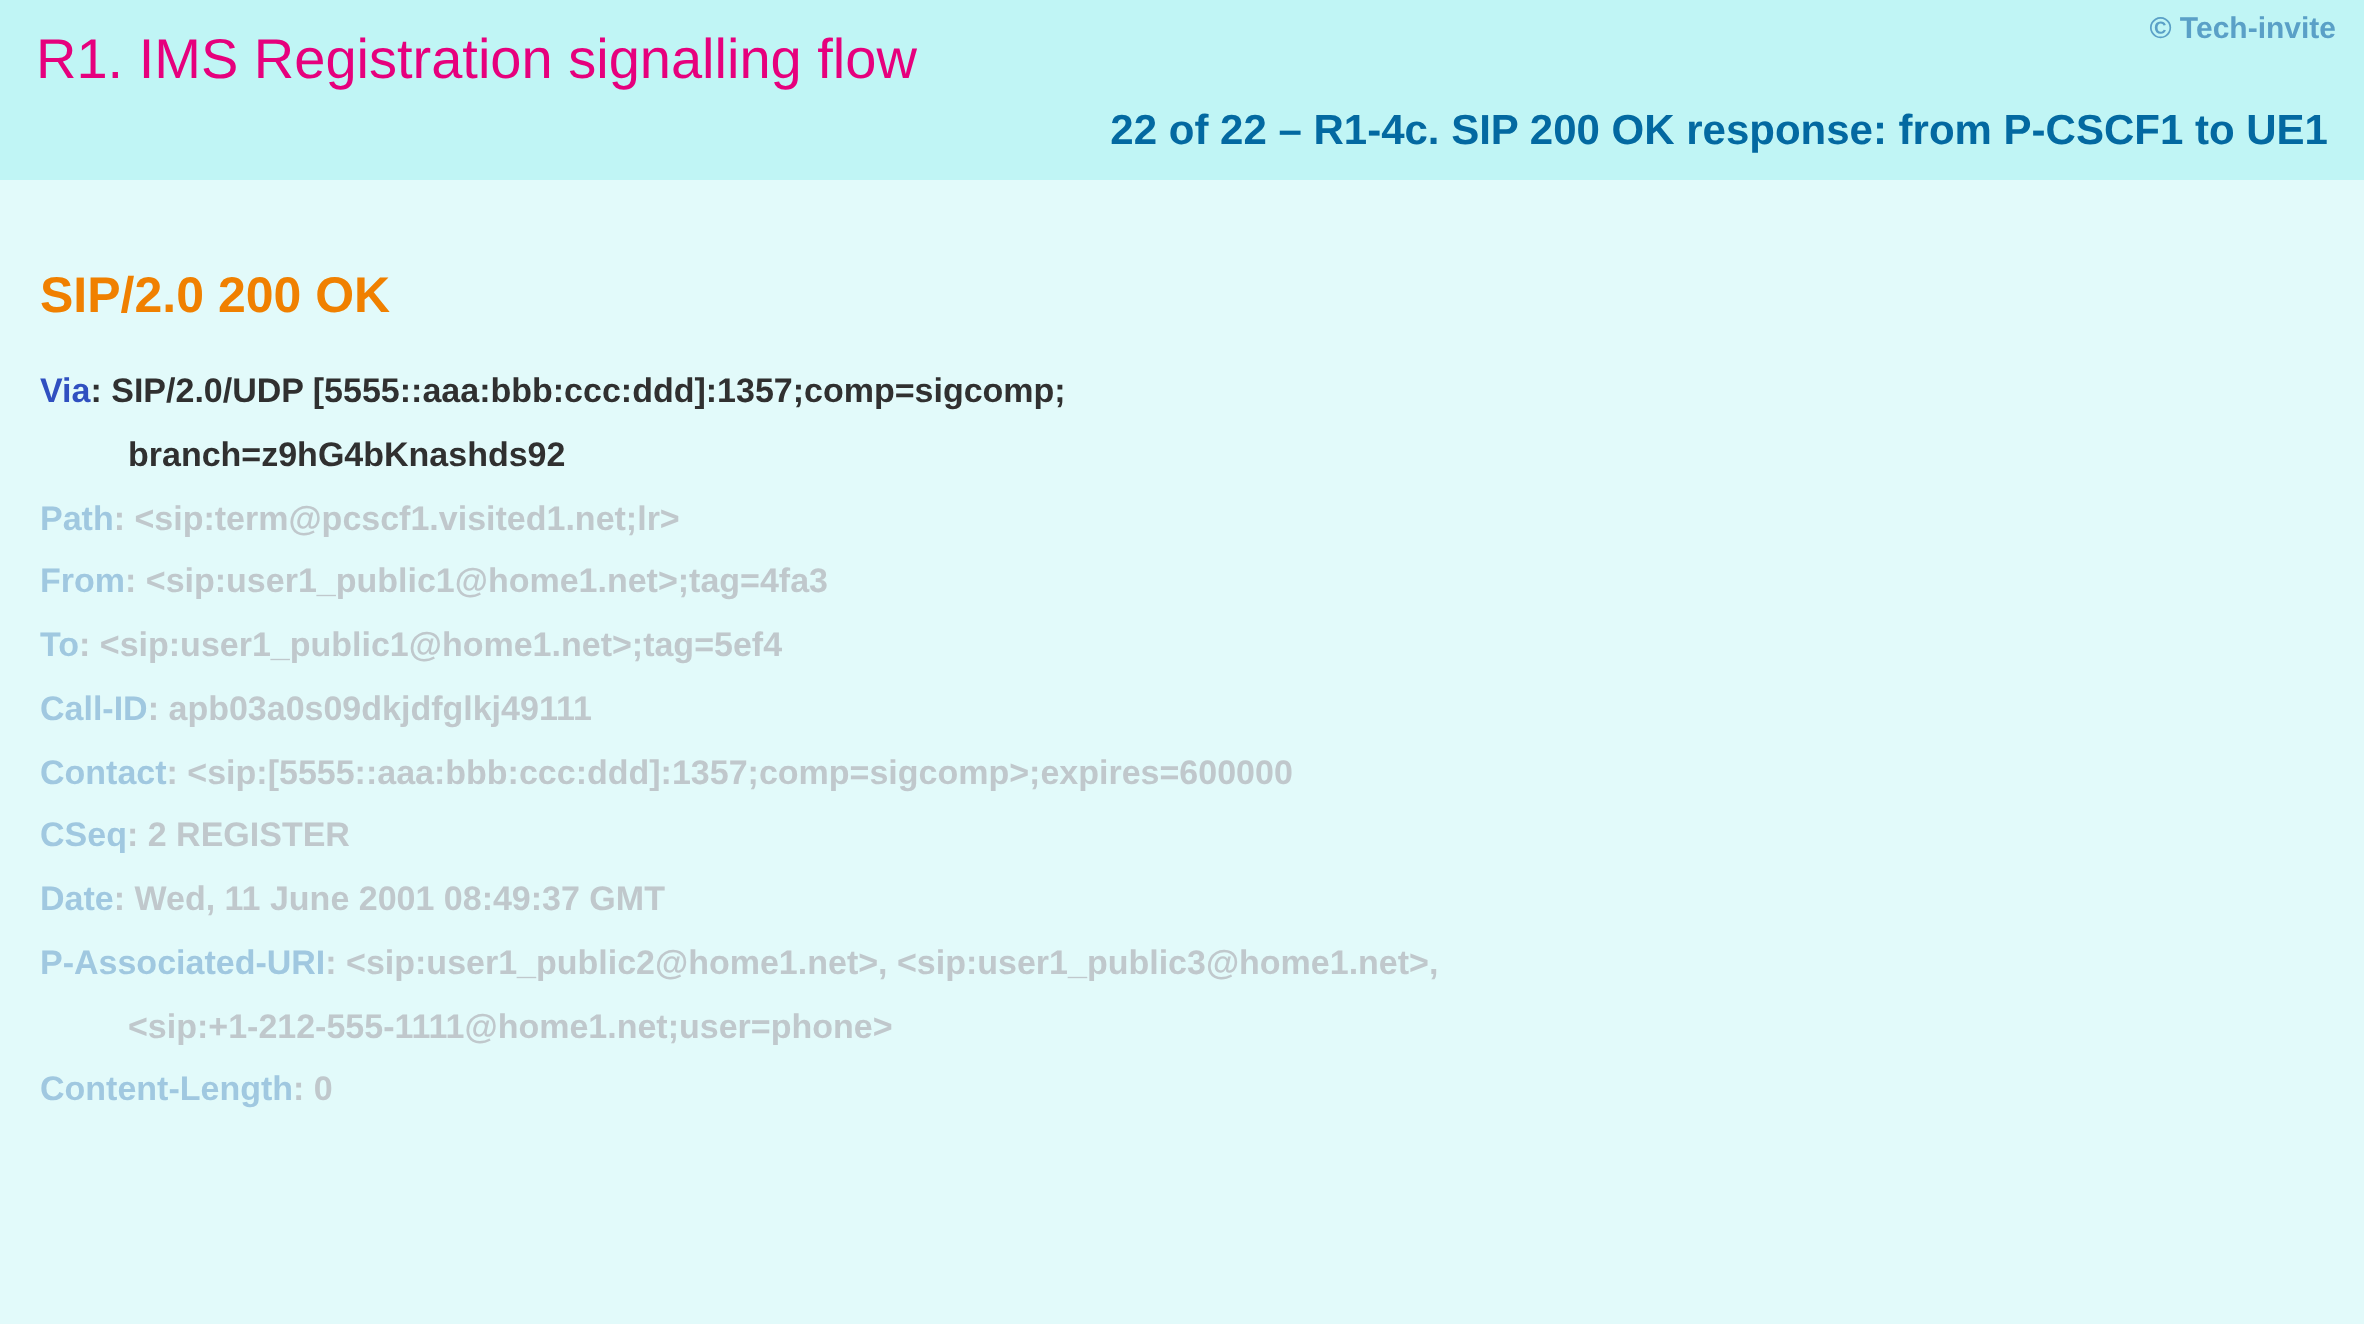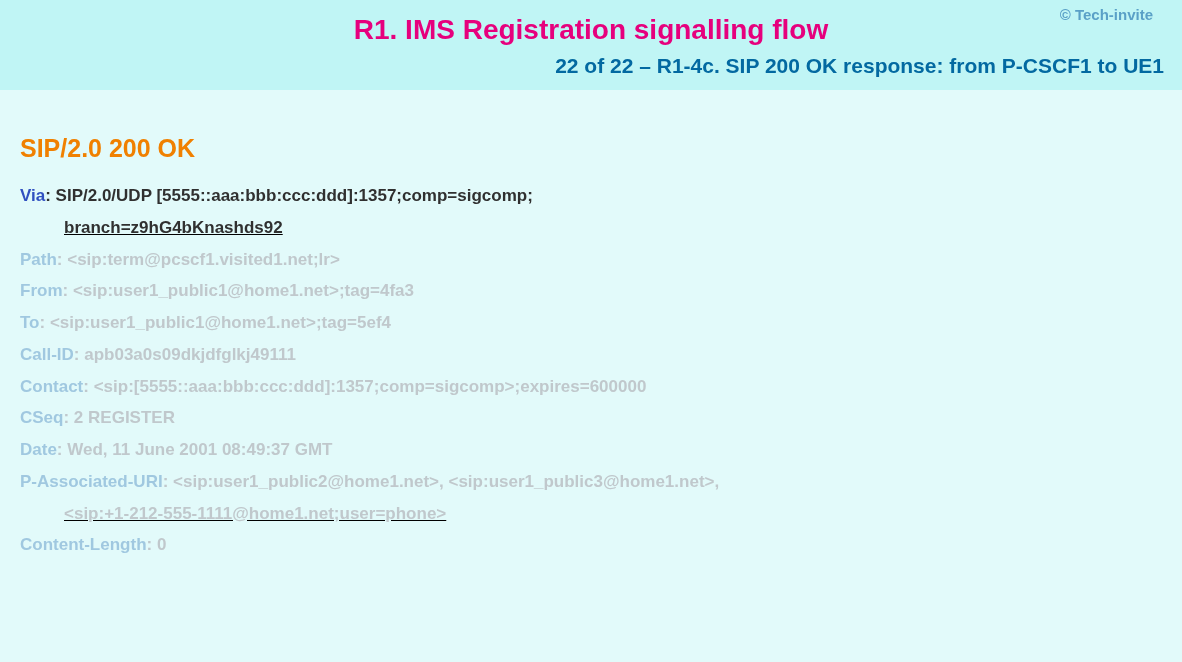--- a/index.html
+++ b/index.html
@@ -15,30 +15,30 @@
       overflow: hidden;
     }
     .header-bar {
       background: #c0f5f5;
       padding: 14px 18px 12px 18px;
       position: relative;
     }
     .copyright {
       position: absolute;
       top: 6px;
-      right: 29px;
+      right: 14px;
       color: #5aa0c7;
       font-size: 15px;
       font-weight: bold;
     }
     .title {
-      text-align: center;
+      text-align: left;
       color: #e6007d;
       font-size: 28px;
-      font-weight: bold;
+      font-weight: normal;
       margin-bottom: 8px;
     }
     .subtitle {
       text-align: right;
       color: #0369a1;
       font-size: 21px;
       font-weight: bold;
     }
     .content {
       padding: 44px 20px 20px 20px;
@@ -69,21 +69,20 @@
       text-align: right;
     }
     .header-line.dim .hdr-sep {
       color: #c0c8cc;
     }
     .header-line.dim .hdr-val {
       color: #c0c8cc;
     }
     .indent {
       padding-left: 44px;
-      text-decoration: underline;
     }
   </style>
 </head>
 <body>
 
 <div class="header-bar">
   <div class="copyright">© Tech-invite</div>
   <div class="title">R1. IMS Registration signalling flow</div>
   <div class="subtitle">22 of 22 – R1-4c. SIP 200 OK response: from P-CSCF1 to UE1</div>
 </div>

